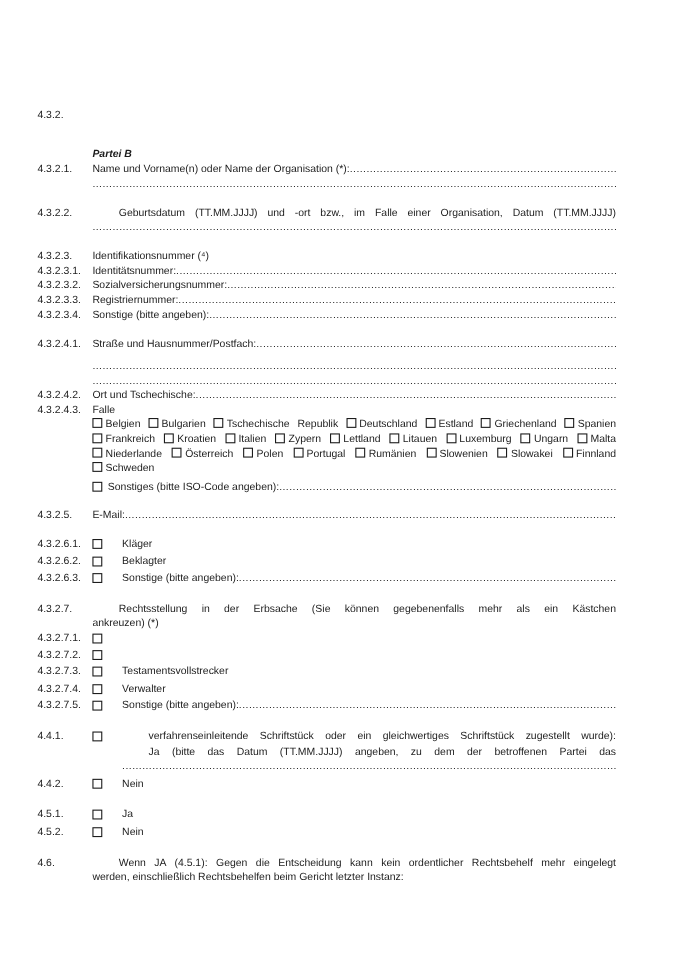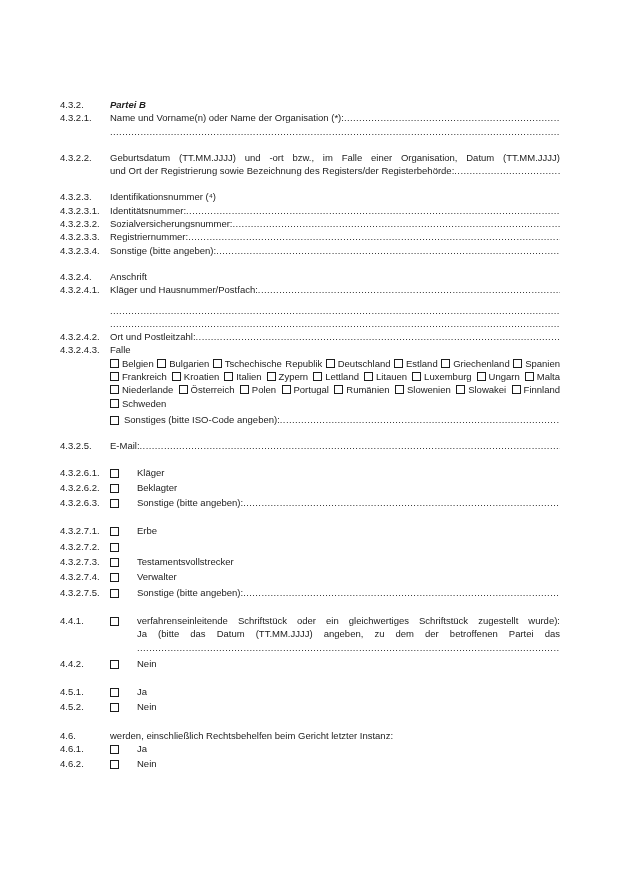--- a/index.html
+++ b/index.html
@@ -1,35 +1,35 @@
 <!DOCTYPE html>
 <html><head>
 <meta charset="utf-8">
 <style>
   html,body{margin:0;padding:0;background:#ffffff;}
   .page{
     position:relative;
     width:630px;height:802px;
     box-sizing:border-box;
-    padding:98px 70px 0 60px;
+    padding:98px 70px 0 34px;
     background:#ffffff;
     font-family:"Liberation Sans", sans-serif;
     font-size:9.5px;
     line-height:13.3px;
     color:#1c1c1c;
     overflow:hidden;
   }
   .row{display:flex;align-items:flex-start;}
   .num{flex:0 0 50px;}
   .body{flex:1 1 auto;min-width:0;}
-  .bold-italic{font-weight:bold;font-style:italic;}
+  .bold-italic{font-weight:bold;font-style:italic;margin-top:36px;}
   .fl{display:flex;align-items:center;}
   .txt{flex:0 0 auto;white-space:nowrap;}
   .dots{flex:1 1 auto;overflow:hidden;white-space:nowrap;letter-spacing:0.4px;}
-  .jline{text-align:justify;text-align-last:justify;}
+  .jline{text-align:justify;text-align-last:justify;margin-left:24px;}
   .chkcol{flex:0 0 27px;padding-top:2px;}
   .cb{display:inline-block;width:7px;height:7px;border:1px solid #1c1c1c;background:#fff;}
   .countries{text-align:justify;}
   .citem{white-space:nowrap;margin-top:16px;}
   .citem .cb{margin-right:3px;vertical-align:-1px;}
   .otherchk{flex:0 0 auto;margin-right:5px;position:relative;top:2px;}
   .deep{margin-left:27px;}
   .gap{height:13px;}
   .halfgap{height:7px;}
   .tinygap{height:3px;}
@@ -55,21 +55,20 @@
         <div class="body fl">
           <span class="dots">....................................................................................................................................................................................................................................................................................................................................................................................................................................................................................................................</span>
         </div>
       </div>
       <div class="gap"></div>
       <div class="row">
         <span class="num">4.3.2.2.</span>
         <div class="body">
           <div class="jline">Geburtsdatum (TT.MM.JJJJ) und -ort bzw., im Falle einer Organisation, Datum (TT.MM.JJJJ)</div>
           <div class="fl">
-            <span class="txt">und Ort der Registrierung sowie Bezeichnung des Registers/der Registerbehörde:</span>
             <span class="dots">....................................................................................................................................................................................................................................................................................................................................................................................................................................................................................................................</span>
           </div>
         </div>
       </div>
       <div class="gap"></div>
       <div class="row">
         <span class="num">4.3.2.3.</span>
         <div class="body">Identifikationsnummer (⁴)</div>
       </div>
       <div class="row">
@@ -95,47 +94,43 @@
       </div>
       <div class="row">
         <span class="num">4.3.2.3.4.</span>
         <div class="body fl">
           <span class="txt">Sonstige (bitte angeben):</span>
           <span class="dots">....................................................................................................................................................................................................................................................................................................................................................................................................................................................................................................................</span>
         </div>
       </div>
       <div class="gap"></div>
       <div class="row">
-        <span class="num">4.3.2.4.</span>
-        <div class="body">Anschrift</div>
-      </div>
-      <div class="row">
         <span class="num">4.3.2.4.1.</span>
         <div class="body fl">
-          <span class="txt">Kläger und Hausnummer/Postfach:</span>
+          <span class="txt">Straße und Hausnummer/Postfach:</span>
           <span class="dots">....................................................................................................................................................................................................................................................................................................................................................................................................................................................................................................................</span>
         </div>
       </div>
       <div class="halfgap"></div>
       <div class="row">
         <span class="num"></span>
         <div class="body fl">
           <span class="dots">....................................................................................................................................................................................................................................................................................................................................................................................................................................................................................................................</span>
         </div>
       </div>
       <div class="row">
         <span class="num"></span>
         <div class="body fl">
           <span class="dots">....................................................................................................................................................................................................................................................................................................................................................................................................................................................................................................................</span>
         </div>
       </div>
       <div class="row">
         <span class="num">4.3.2.4.2.</span>
         <div class="body fl">
-          <span class="txt">Ort und Postleitzahl:</span>
+          <span class="txt">Ort und Tschechische:</span>
           <span class="dots">....................................................................................................................................................................................................................................................................................................................................................................................................................................................................................................................</span>
         </div>
       </div>
       <div class="row">
         <span class="num">4.3.2.4.3.</span>
         <div class="body">Falle</div>
       </div>
       <div class="row">
         <span class="num"></span>
         <div class="body countries"><span class="citem"><span class="cb"></span><span>Belgien</span></span> <span class="citem"><span class="cb"></span><span>Bulgarien</span></span> <span class="citem"><span class="cb"></span><span>Tschechische Republik</span></span> <span class="citem"><span class="cb"></span><span>Deutschland</span></span> <span class="citem"><span class="cb"></span><span>Estland</span></span> <span class="citem"><span class="cb"></span><span>Griechenland</span></span> <span class="citem"><span class="cb"></span><span>Spanien</span></span> <span class="citem"><span class="cb"></span><span>Frankreich</span></span> <span class="citem"><span class="cb"></span><span>Kroatien</span></span> <span class="citem"><span class="cb"></span><span>Italien</span></span> <span class="citem"><span class="cb"></span><span>Zypern</span></span> <span class="citem"><span class="cb"></span><span>Lettland</span></span> <span class="citem"><span class="cb"></span><span>Litauen</span></span> <span class="citem"><span class="cb"></span><span>Luxemburg</span></span> <span class="citem"><span class="cb"></span><span>Ungarn</span></span> <span class="citem"><span class="cb"></span><span>Malta</span></span> <span class="citem"><span class="cb"></span><span>Niederlande</span></span> <span class="citem"><span class="cb"></span><span>Österreich</span></span> <span class="citem"><span class="cb"></span><span>Polen</span></span> <span class="citem"><span class="cb"></span><span>Portugal</span></span> <span class="citem"><span class="cb"></span><span>Rumänien</span></span> <span class="citem"><span class="cb"></span><span>Slowenien</span></span> <span class="citem"><span class="cb"></span><span>Slowakei</span></span> <span class="citem"><span class="cb"></span><span>Finnland</span></span> <span class="citem"><span class="cb"></span><span>Schweden</span></span></div>
@@ -171,23 +166,29 @@
       <div class="row">
         <span class="num">4.3.2.6.3.</span>
         <span class="chkcol"><span class="cb"></span></span>
         <div class="body fl">
           <span class="txt">Sonstige (bitte angeben):</span>
           <span class="dots">....................................................................................................................................................................................................................................................................................................................................................................................................................................................................................................................</span>
         </div>
       </div>
       <div class="gap"></div>
       <div class="row">
+        <span class="num">4.3.2.7.</span>
+        <div class="body">
+          <div class="jline">Rechtsstellung in der Erbsache (Sie können gegebenenfalls mehr als ein Kästchen</div>
+          <div>ankreuzen) (*)</div>
+        </div>
+      </div>
+      <div class="row">
         <span class="num">4.3.2.7.1.</span>
         <span class="chkcol"><span class="cb"></span></span>
-        <div class="body">Erbe</div>
       </div>
       <div class="row">
         <span class="num">4.3.2.7.2.</span>
         <span class="chkcol"><span class="cb"></span></span>
       </div>
       <div class="row">
         <span class="num">4.3.2.7.3.</span>
         <span class="chkcol"><span class="cb"></span></span>
         <div class="body">Testamentsvollstrecker</div>
       </div>
@@ -233,20 +234,21 @@
       </div>
       <div class="row">
         <span class="num">4.5.2.</span>
         <span class="chkcol"><span class="cb"></span></span>
         <div class="body">Nein</div>
       </div>
       <div class="gap"></div>
       <div class="row">
         <span class="num">4.6.</span>
         <div class="body">
+          <div class="jline">Wenn JA (4.5.1): Gegen die Entscheidung kann kein ordentlicher Rechtsbehelf mehr eingelegt</div>
           <div>werden, einschließlich Rechtsbehelfen beim Gericht letzter Instanz:</div>
         </div>
       </div>
       <div class="row">
         <span class="num">4.6.1.</span>
         <span class="chkcol"><span class="cb"></span></span>
         <div class="body">Ja</div>
       </div>
       <div class="row">
         <span class="num">4.6.2.</span>

